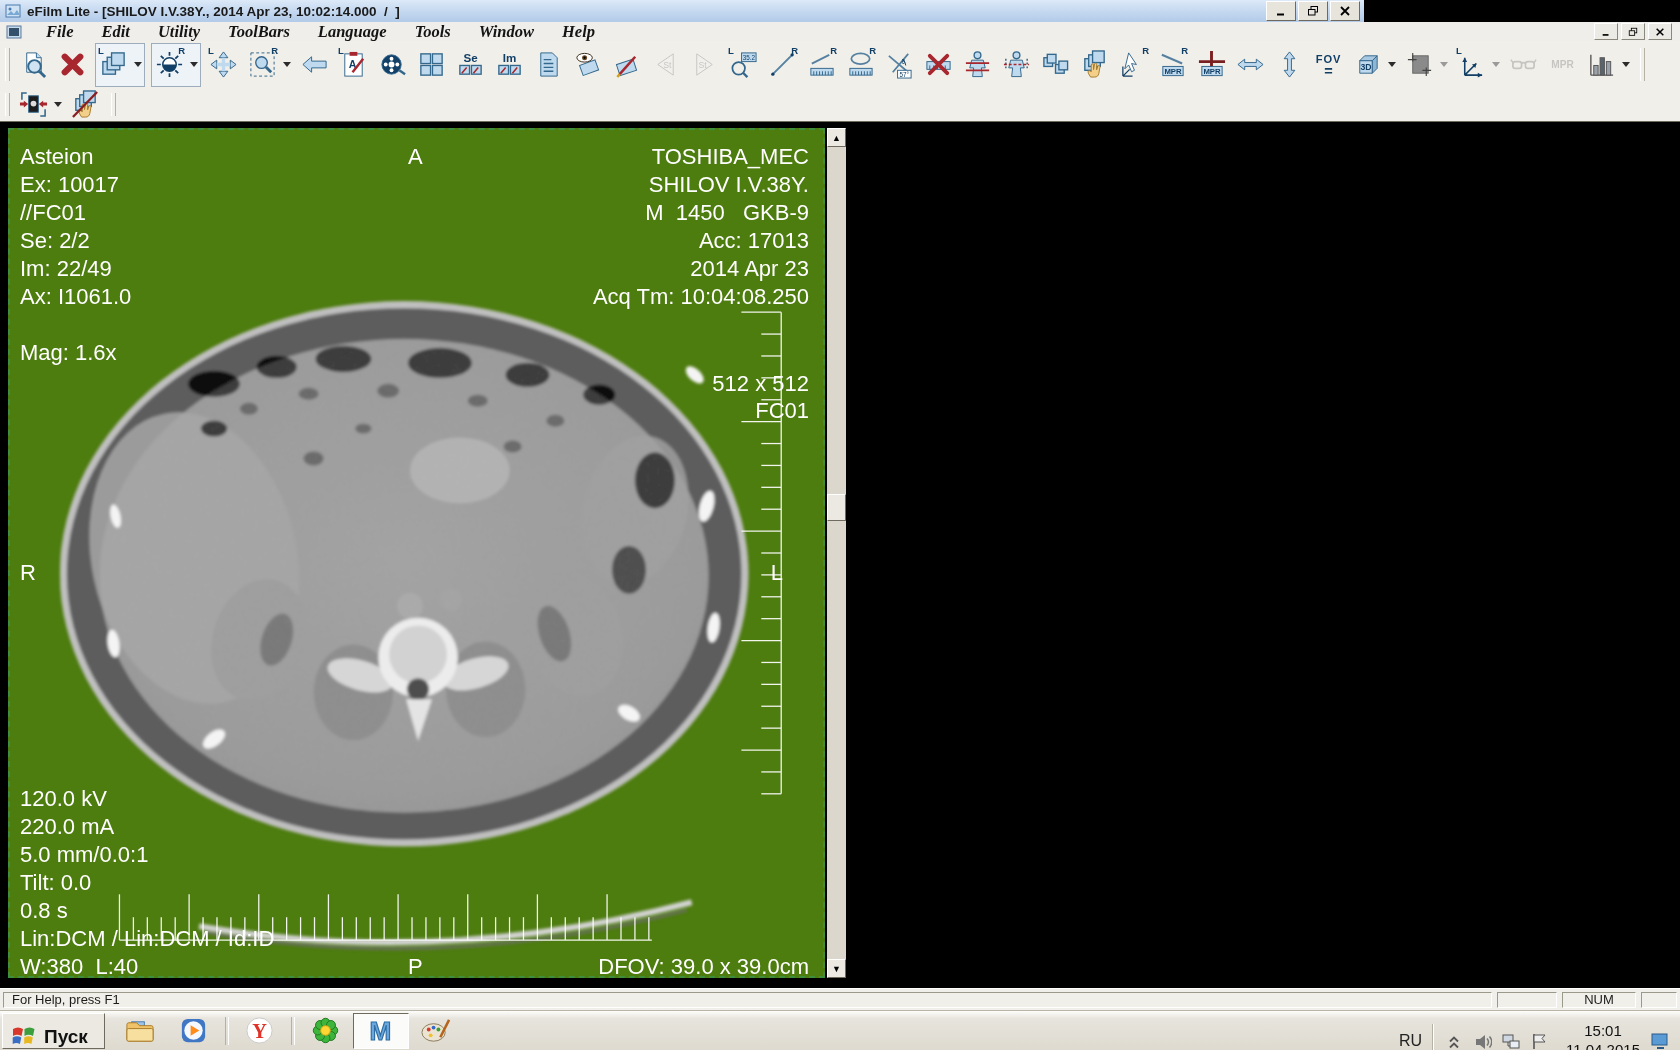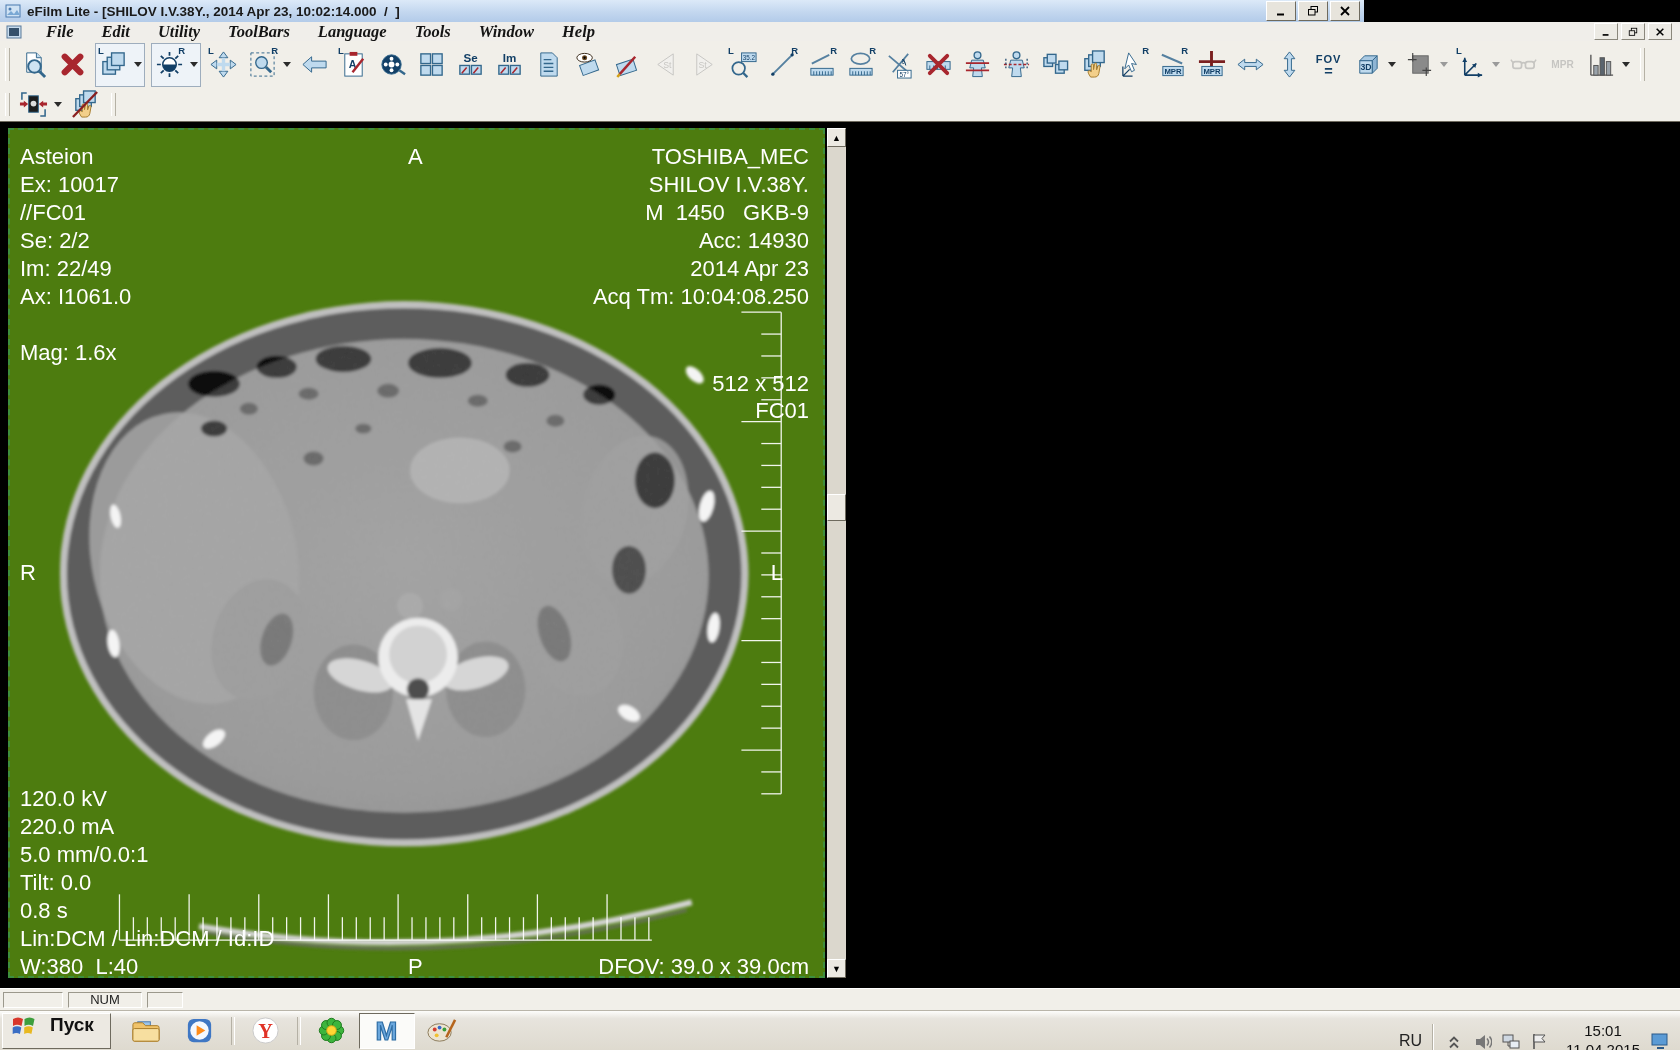--- a/index.html
+++ b/index.html
@@ -71,21 +71,21 @@
     border-top:1px solid #fff;display:flex;align-items:center;padding:0 3px;box-sizing:border-box;gap:5px;}
   .scell{height:16px;border:1px solid;border-color:#9b988c #ffffff #ffffff #9b988c;
     display:flex;align-items:center;font-size:13px;color:#1c1c1c;padding:0 8px;box-sizing:border-box;}
   #help-cell{flex:1;}
   .scell.ind{justify-content:center;padding:0;}
 
   
   #taskbar{position:absolute;left:0;top:1010px;width:1680px;height:40px;
     background:linear-gradient(180deg,#fdfdfb 0%,#e7e4dd 20%,#dedacf 100%);
     border-top:1px solid #b9b5a9;display:flex;align-items:center;padding:0 2px;box-sizing:border-box;}
-  #start-btn{height:34px;display:flex;align-items:flex-start;gap:13px;padding:0 16px 0 8px;
+  #start-btn{height:34px;display:flex;align-items:flex-end;gap:7px;padding:0 16px 0 8px;
     background:#ece9e2;border:1px solid;border-color:#ffffff #6e6a5e #6e6a5e #ffffff;margin-right:8px;}
   #start-label{font-size:19px;font-weight:bold;color:#111;}
   .qbtn{width:54px;height:34px;display:flex;align-items:center;justify-content:center;flex:0 0 auto;}
   .qbtn.active{background:#fbfbf9;border:1px solid;border-color:#6e6a5e #ffffff #ffffff #6e6a5e;}
   .qsep{width:2px;height:28px;border-left:1px solid #b5b1a5;border-right:1px solid #fff;margin:0 4px;}
   #tray{margin-left:auto;display:flex;align-items:center;height:34px;margin-top:20px;}
   #lang{font-size:16px;color:#222;margin-right:10px;}
   #tray-panel{display:flex;align-items:center;gap:10px;height:34px;padding:0 8px 0 12px;
     border-left:1px solid #b5b1a5;box-shadow:inset 1px 0 0 #fff;}
   #clock{font-size:15px;color:#111;text-align:center;line-height:1.25;margin-left:8px;white-space:nowrap;}
@@ -695,21 +695,21 @@
           <div class="ovl " style="left: 10px; top: 14px;">Asteion</div>
           <div class="ovl " style="left: 10px; top: 42px;">Ex: 10017</div>
           <div class="ovl " style="left: 10px; top: 70px;">//FC01</div>
           <div class="ovl " style="left: 10px; top: 98px;">Se: 2/2</div>
           <div class="ovl " style="left: 10px; top: 126px;">Im: 22/49</div>
           <div class="ovl " style="left: 10px; top: 154px;">Ax: I1061.0</div>
           <div class="ovl " style="left: 10px; top: 210px;">Mag: 1.6x</div>
           <div class="ovl right" style="right: 14px; top: 14px;">TOSHIBA_MEC</div>
           <div class="ovl right" style="right: 14px; top: 42px;">SHILOV I.V.38Y.</div>
           <div class="ovl right" style="right: 14px; top: 70px;">M  1450   GKB-9</div>
-          <div class="ovl right" style="right: 14px; top: 98px;">Acc: 14930</div>
+          <div class="ovl right" style="right: 14px; top: 98px;">Acc: 17013</div>
           <div class="ovl right" style="right: 14px; top: 126px;">2014 Apr 23</div>
           <div class="ovl right" style="right: 14px; top: 154px;">Acq Tm: 10:04:08.250</div>
           <div class="ovl right" style="right: 14px; top: 241px;">512 x 512</div>
           <div class="ovl right" style="right: 14px; top: 268px;">FC01</div>
           <div class="ovl " style="left: 10px; top: 656px;">120.0 kV</div>
           <div class="ovl " style="left: 10px; top: 684px;">220.0 mA</div>
           <div class="ovl " style="left: 10px; top: 712px;">5.0 mm/0.0:1</div>
           <div class="ovl " style="left: 10px; top: 740px; text-align: right;">Tilt: 0.0</div>
           <div class="ovl " style="left: 10px; top: 768px;">0.8 s</div>
           <div class="ovl " style="left: 10px; top: 796px;">Lin:DCM / Lin:DCM / Id:ID</div>
@@ -722,20 +722,21 @@
         </div>
     </div>
     <div id="vscroll">
       <div id="sb-up" class="sbtn">▲</div>
       <div id="sb-thumb"></div>
       <div id="sb-down" class="sbtn">▼</div>
     </div>
   </div>
 
   <div id="statusbar">
+    <div id="help-cell" class="scell">For Help, press F1</div>
     <div class="scell ind" style="width:60px"></div>
     <div class="scell ind" style="width:74px">NUM</div>
     <div class="scell ind" style="width:36px"></div>
   </div>
 
   <div id="taskbar">
     <div id="start-btn">
       <svg width="26" height="24" viewBox="0 0 26 24">
         <path d="M2 5 q5 -3 10 0 l-1.5 7 q-4.5 -2.5 -8.5 0z" fill="#d8372b"></path>
         <path d="M13.5 5 q5 -3 10 0 l-1.5 7 q-4.5 -2.5 -8.5 0z" fill="#3d9e3d"></path>

